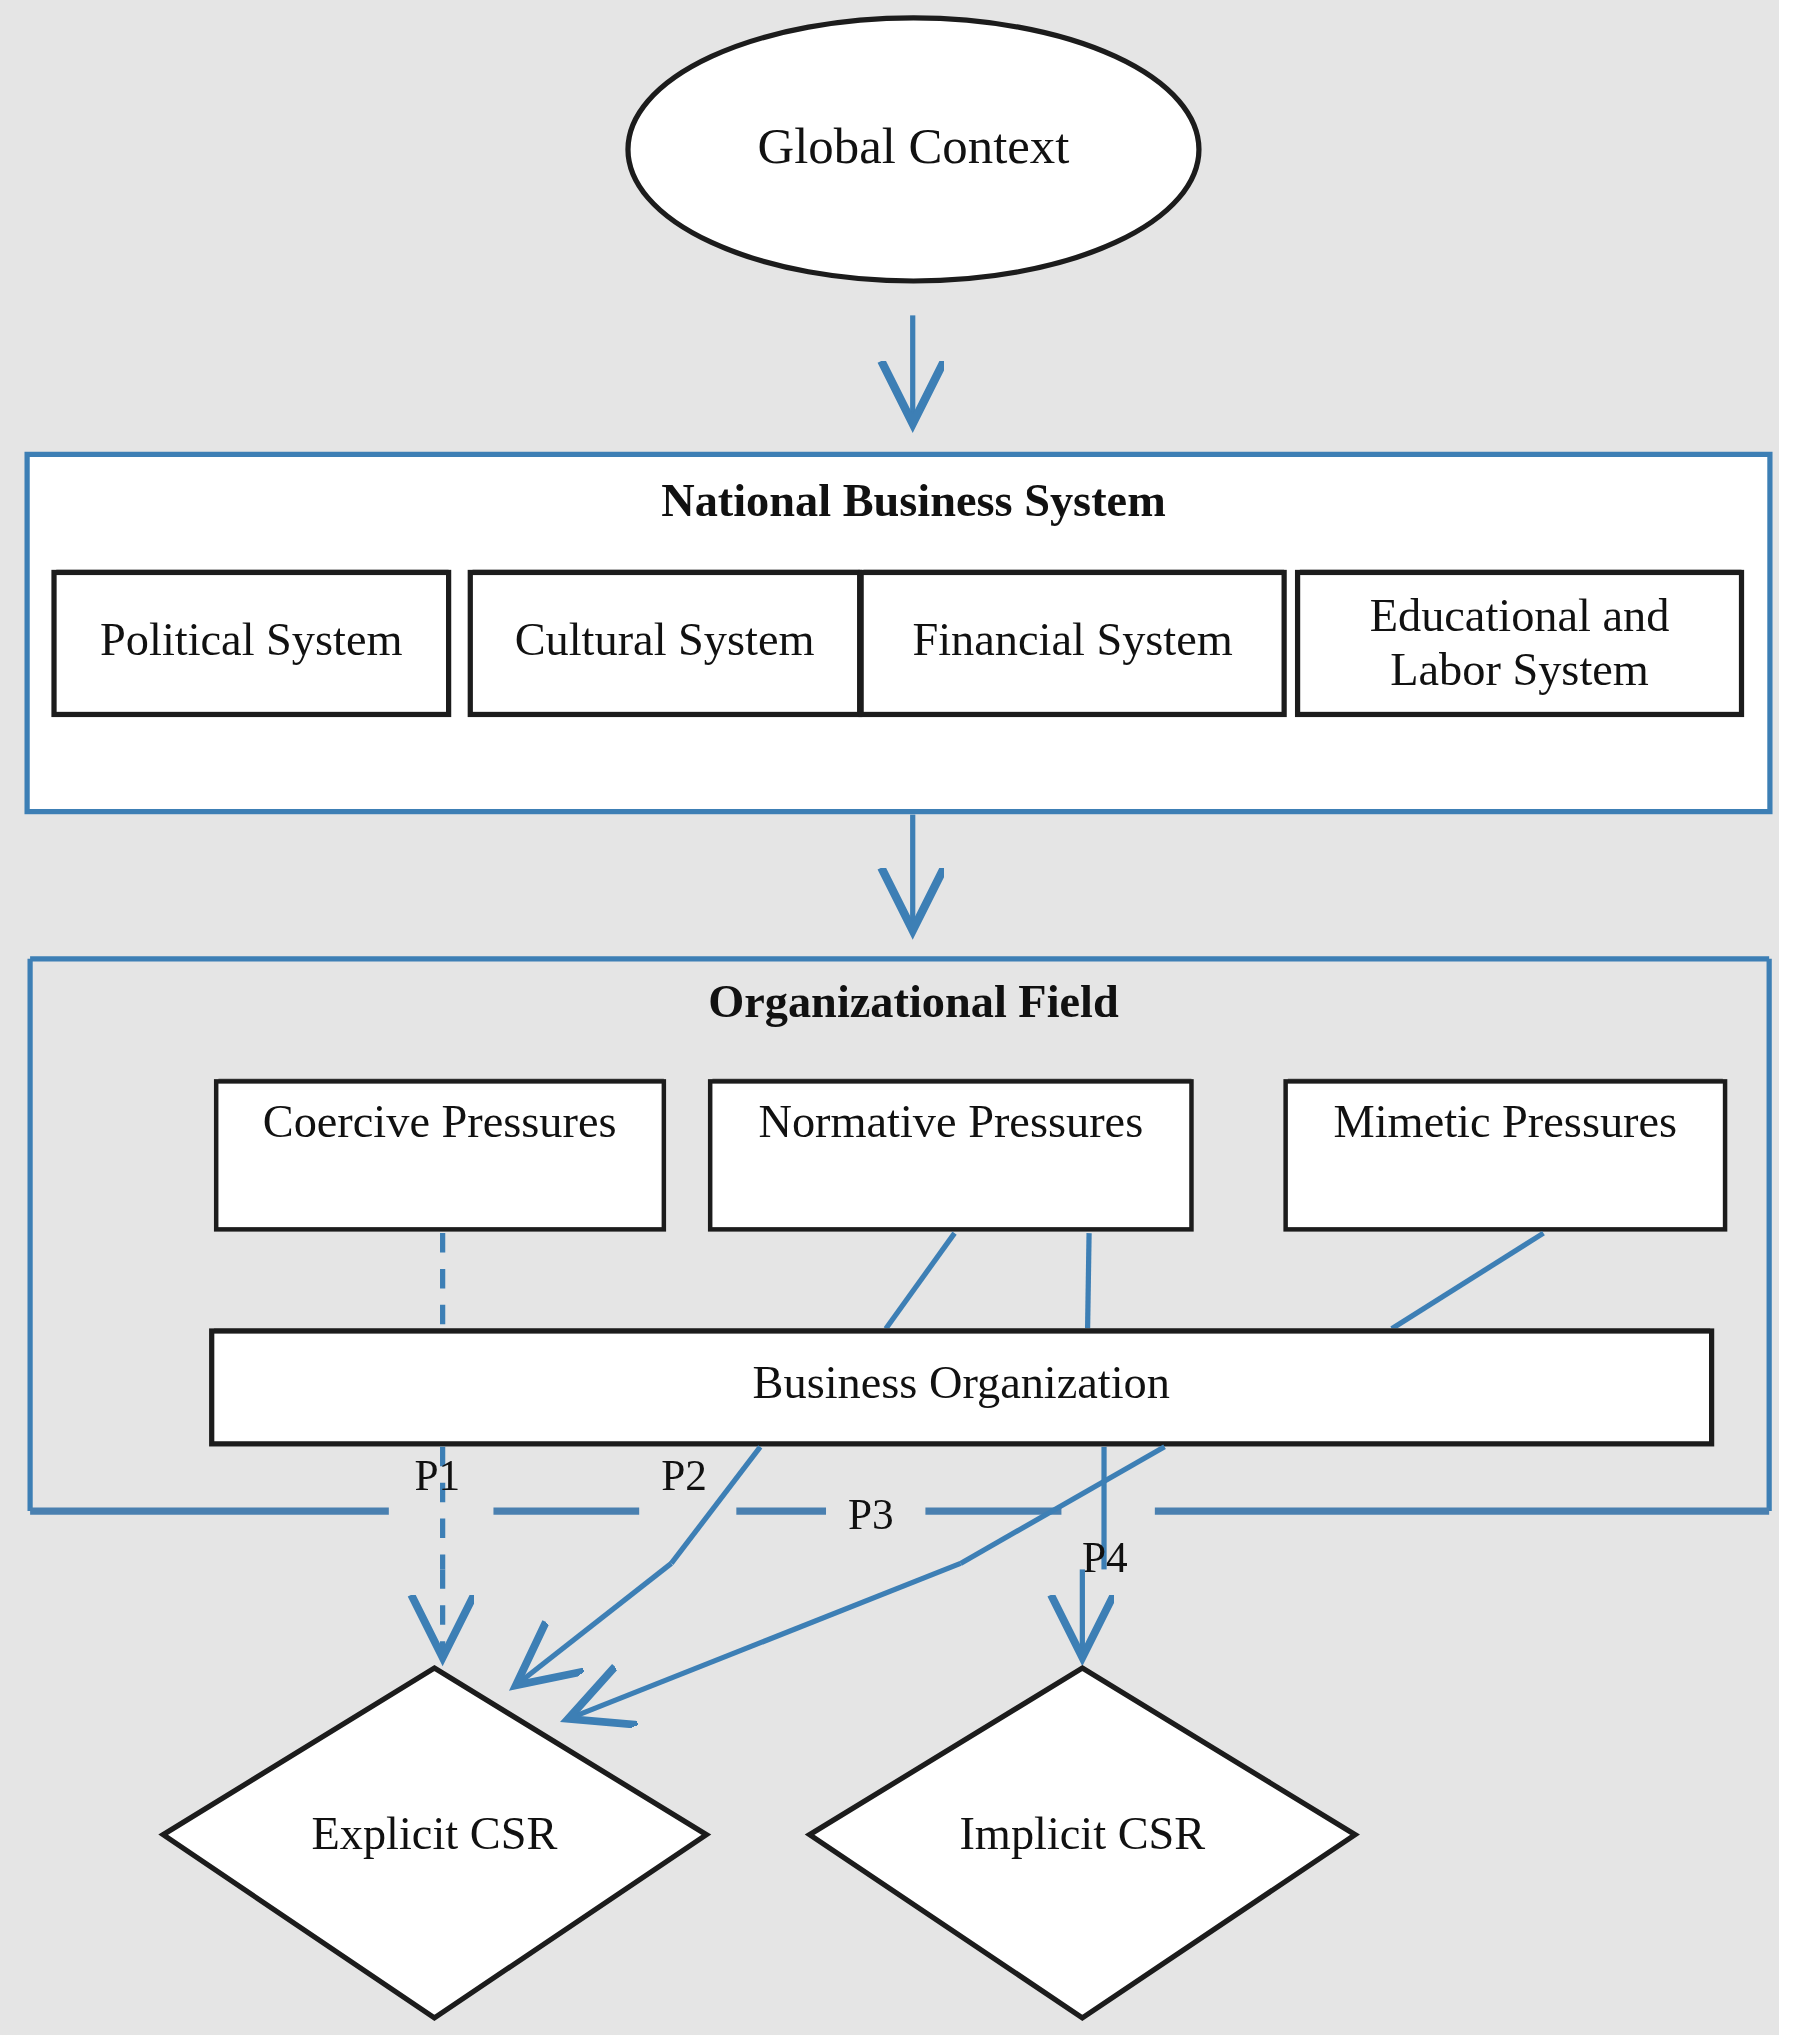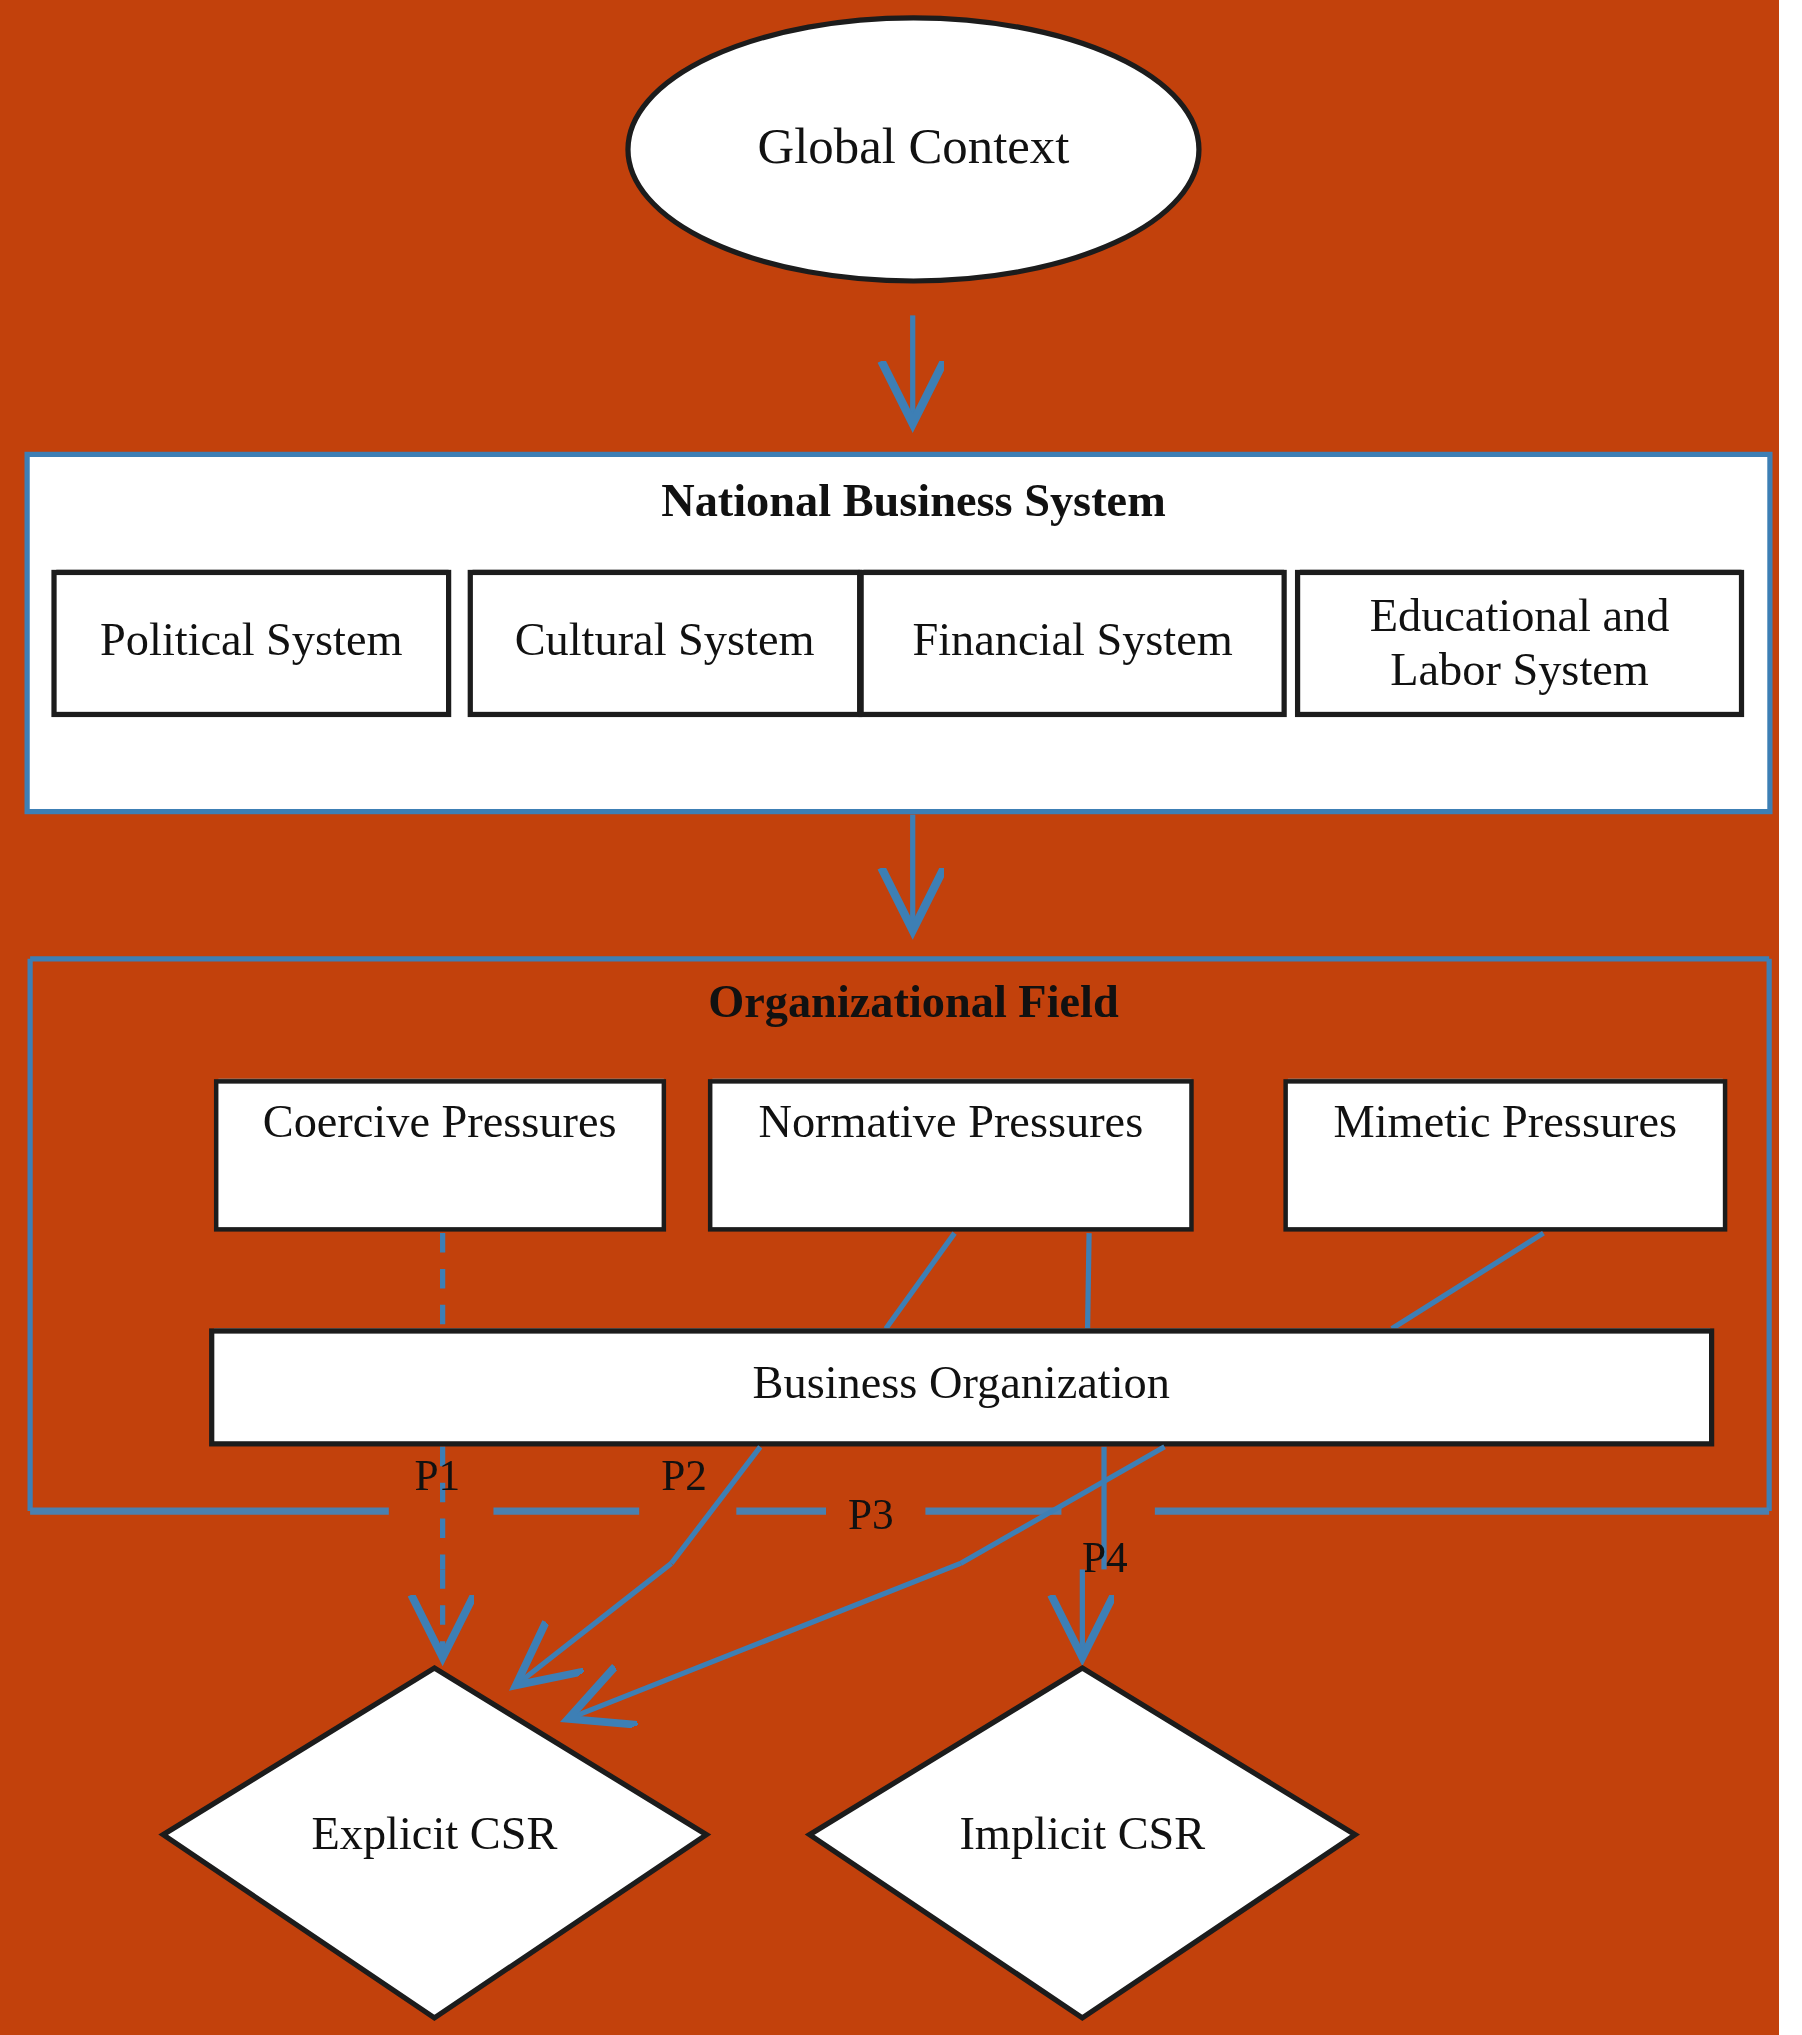--- a/index.html
+++ b/index.html
@@ -10,21 +10,21 @@
   body {
     width: 1803px;
     height: 2035px;
     font-family: "Liberation Serif", "DejaVu Serif", serif;
     overflow: hidden;
   }
   #diagram-root {
     position: relative;
     width: 1779px;
     height: 2035px;
-    background: #c2410c;
+    background: #e5e5e5;
   }
   svg.diagram-canvas {
     position: absolute;
     top: 0;
     left: 0;
     width: 1803px;
     height: 2035px;
   }
   .node-text {
     font-family: "Liberation Serif", "DejaVu Serif", serif;

